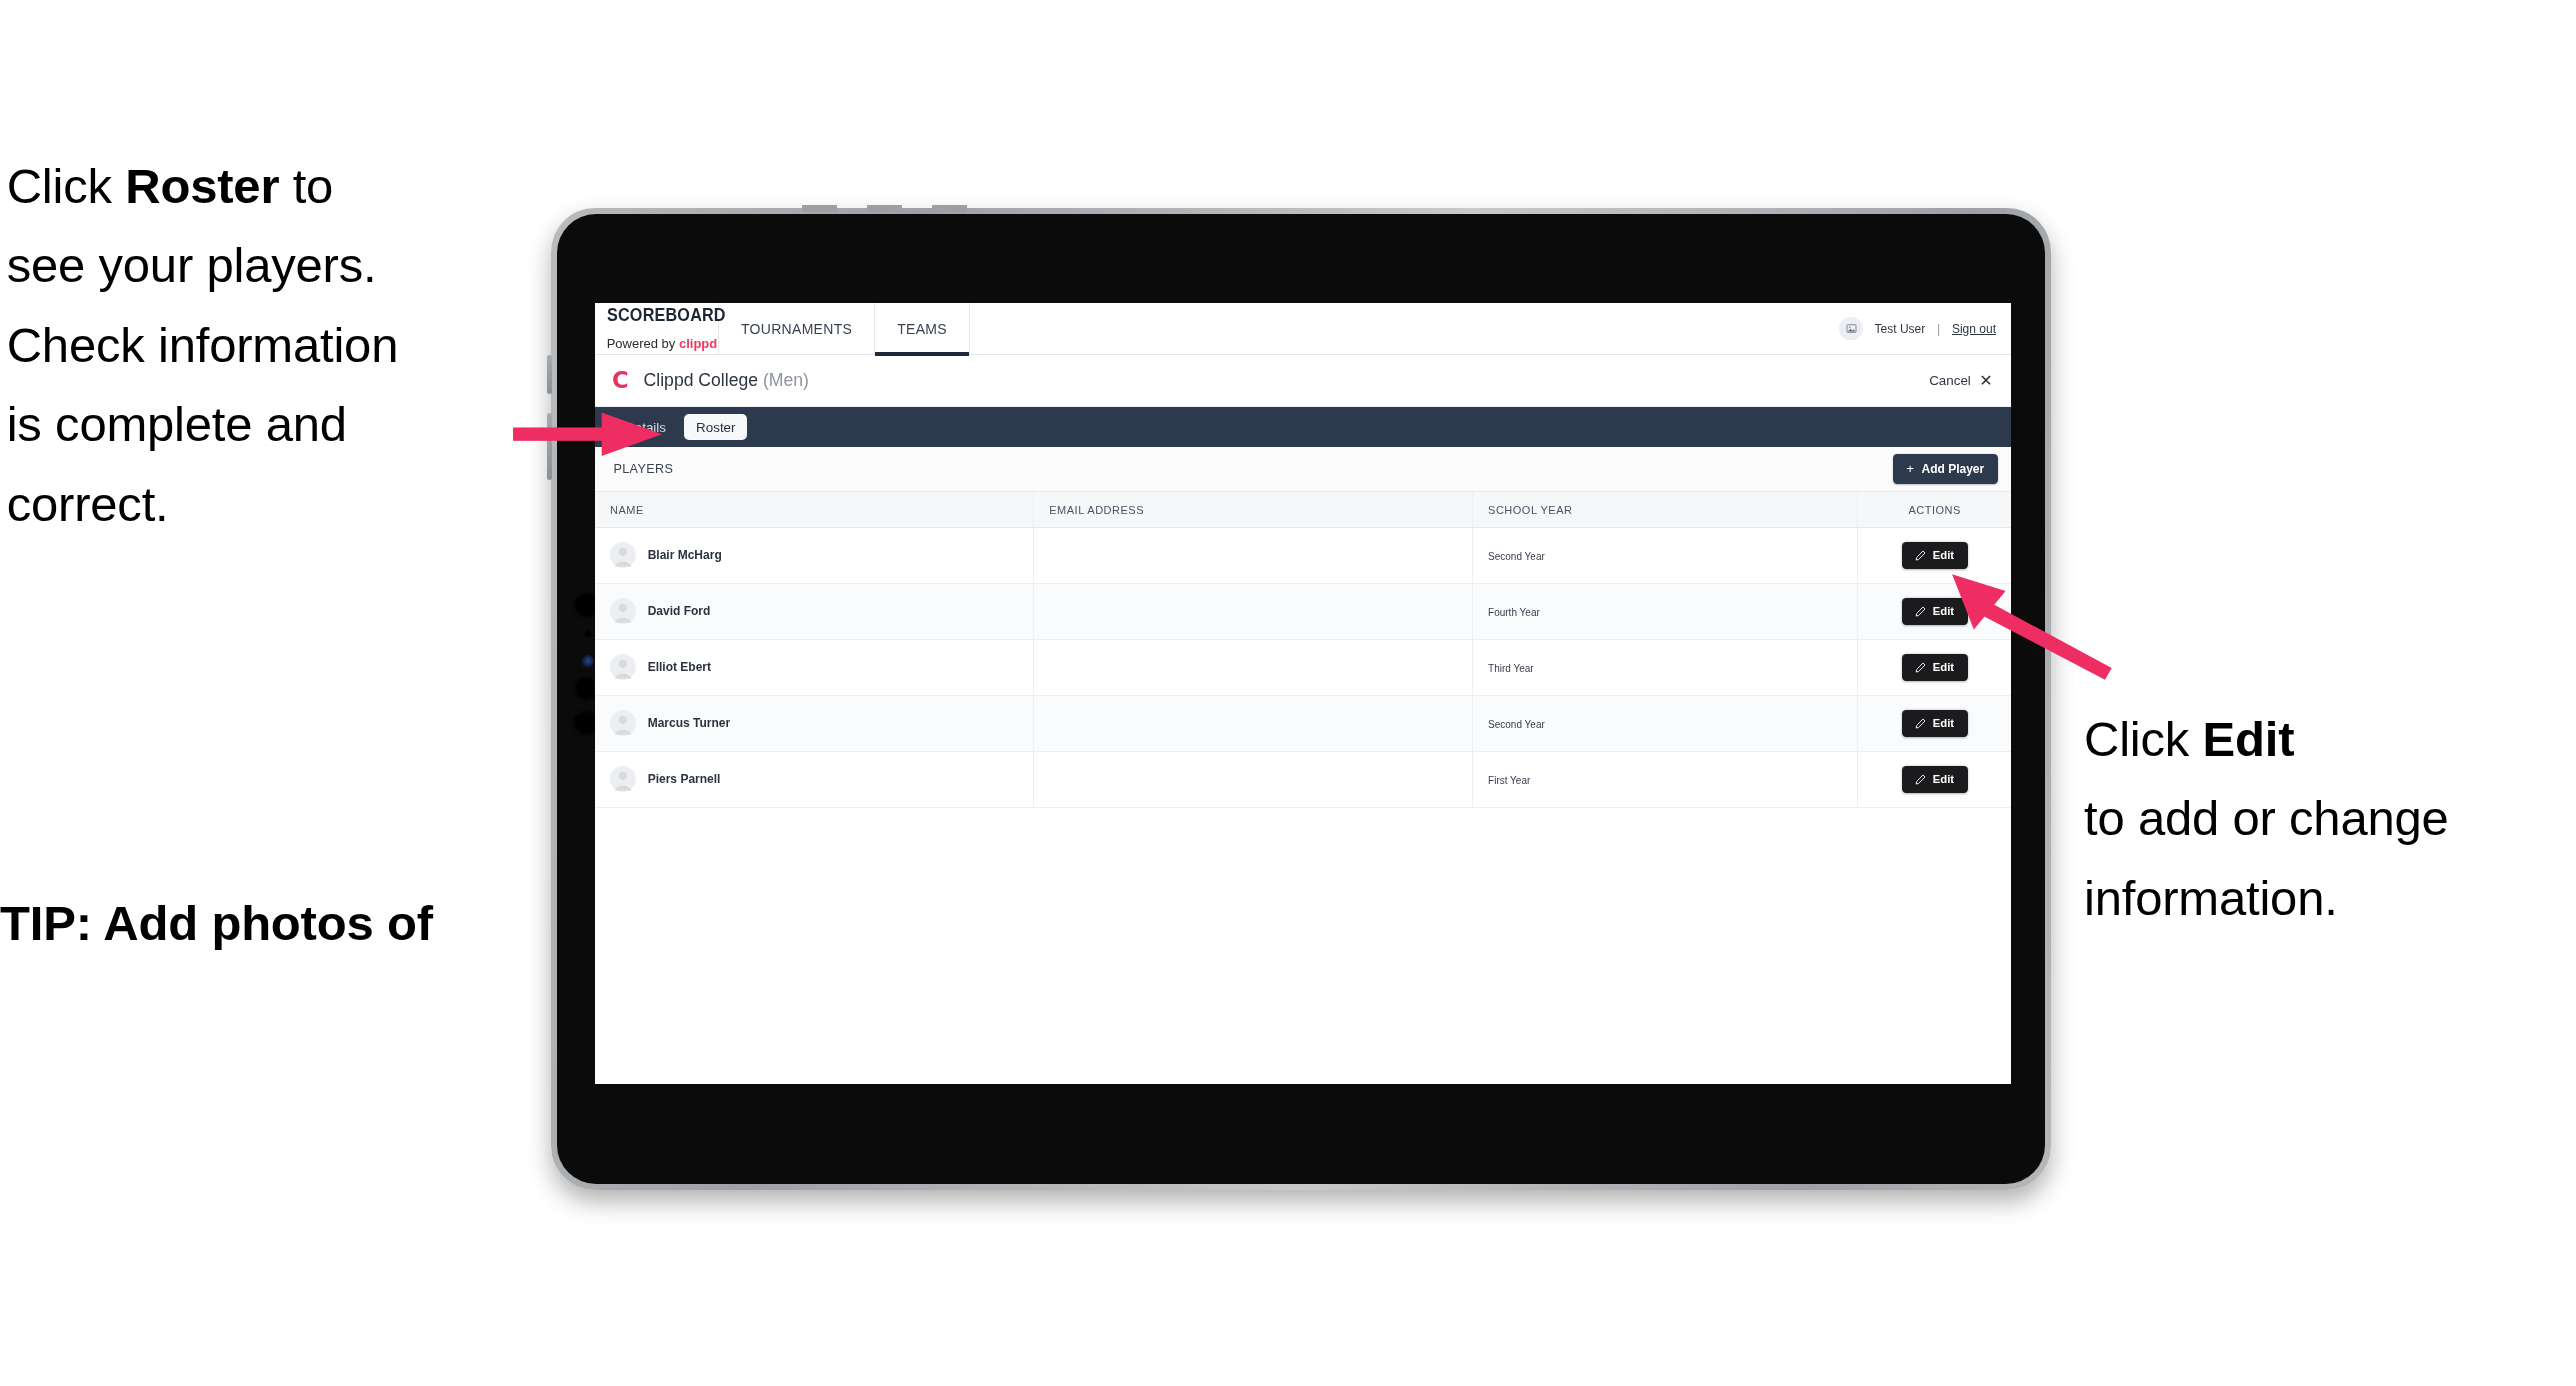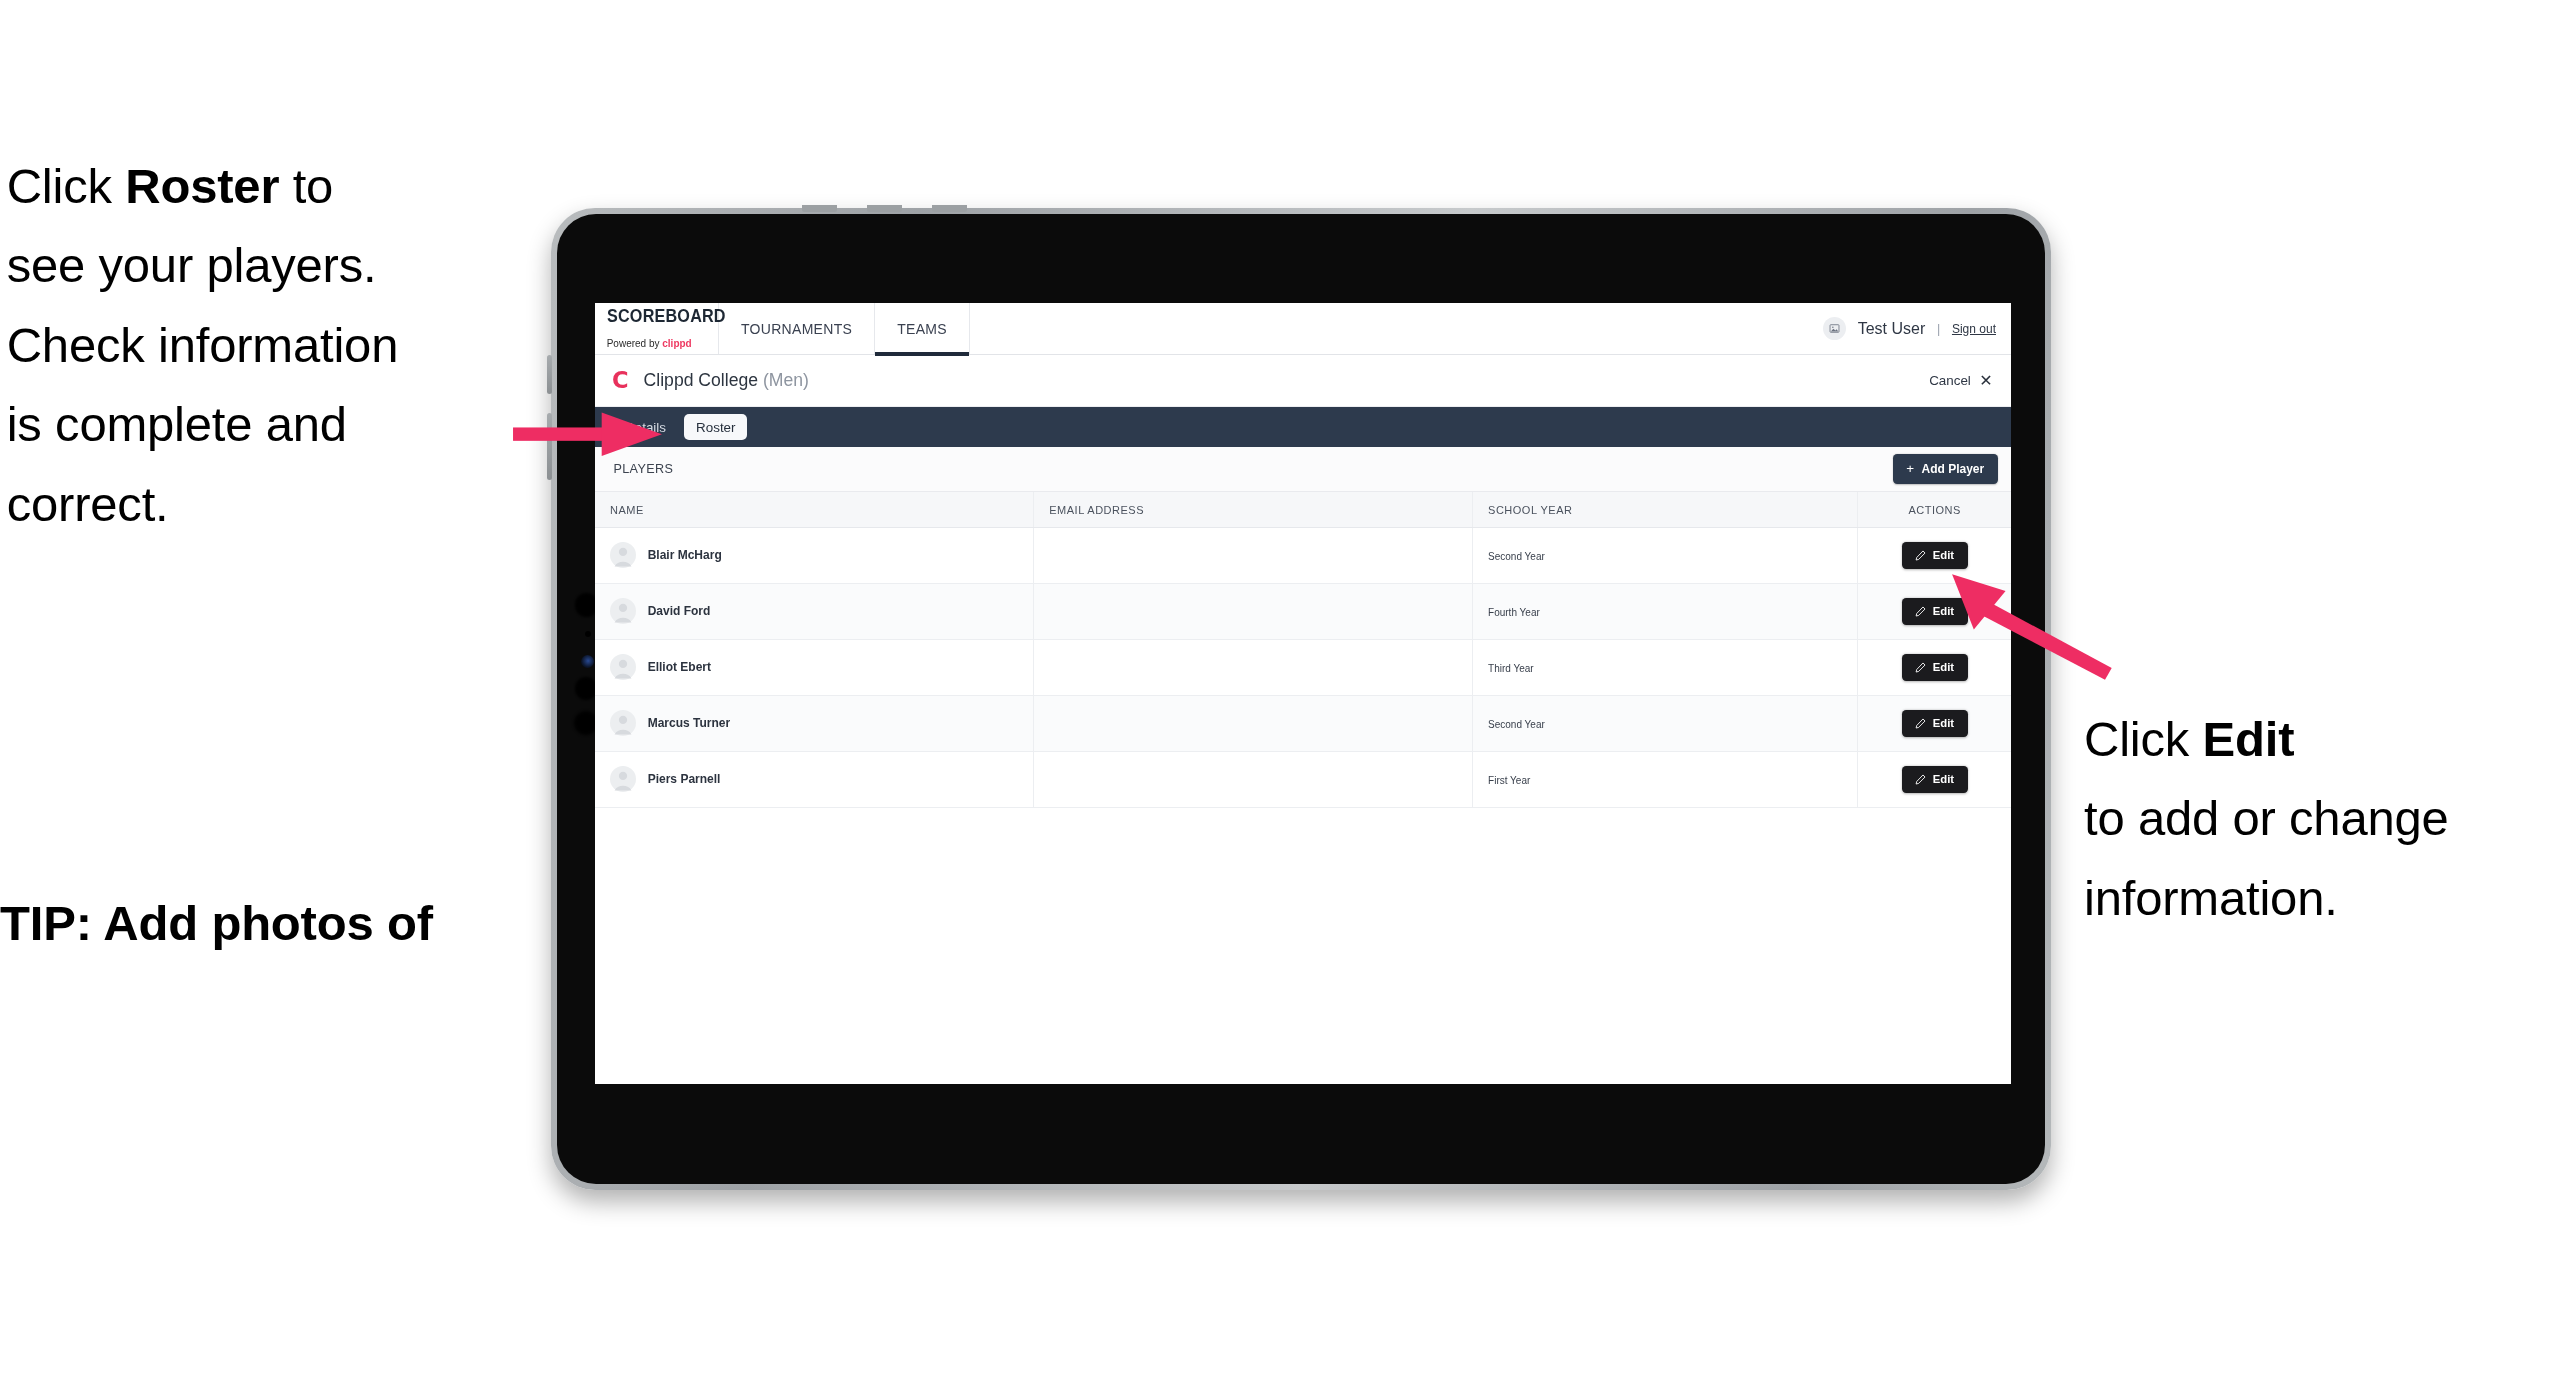--- a/index.html
+++ b/index.html
@@ -99,42 +99,42 @@
     padding-left: 11.7px;
     border-right: 0.8px solid #e6e8ec;
   }
   #brand-title {
     font-family: "Liberation Sans", sans-serif;
     font-weight: 700; font-size: 17.6px; letter-spacing: 0.2px;
     color: #1d2733; line-height: 1;
     transform: scaleX(0.92); transform-origin: left center;
   }
   #brand-sub {
-    margin-top: 13px; font-size: 10px; color:#2b2b2b; line-height:1;
+    margin-top: 13px; font-size: 13px; color:#2b2b2b; line-height:1;
   }
   #brand-sub .pink { color:#ee3a62; font-weight: 700; }
   .topnav-tab {
     display:flex; align-items:center; padding: 0 22px;
     font-size: 14px; color:#3a4150; letter-spacing:0.3px;
     border-right: 0.8px solid #e6e8ec;
     position: relative;
   }
   .topnav-tab.active::after {
     content:""; position:absolute; left:0; right:0; bottom:-1.7px;
     height: 3.4px; background:#1f2a3a;
   }
   #topnav-spacer { flex: 1; }
   #user-area {
     display:flex; align-items:center; gap: 11.7px; padding-right: 15px;
   }
   #avatar {
     width: 23.5px; height: 23.5px; border-radius:50%;
     background:#eceef1; display:flex; align-items:center; justify-content:center;
   }
-  #user-name { font-size: 16px; color:#2f3745; }
+  #user-name { font-size: 12px; color:#2f3745; }
   #signout { font-size: 12px; color:#2f3745;text-decoration:underline; }
   .divider-pipe { color:#9aa1ad; font-size: 12.6px; }
 
   
   #team-header {
     height: 52px; background:#fff;
     display:flex; align-items:center;
     border-bottom: 0.8px solid #edeef1;
     padding: 0 18.4px 0 17px;
   }

